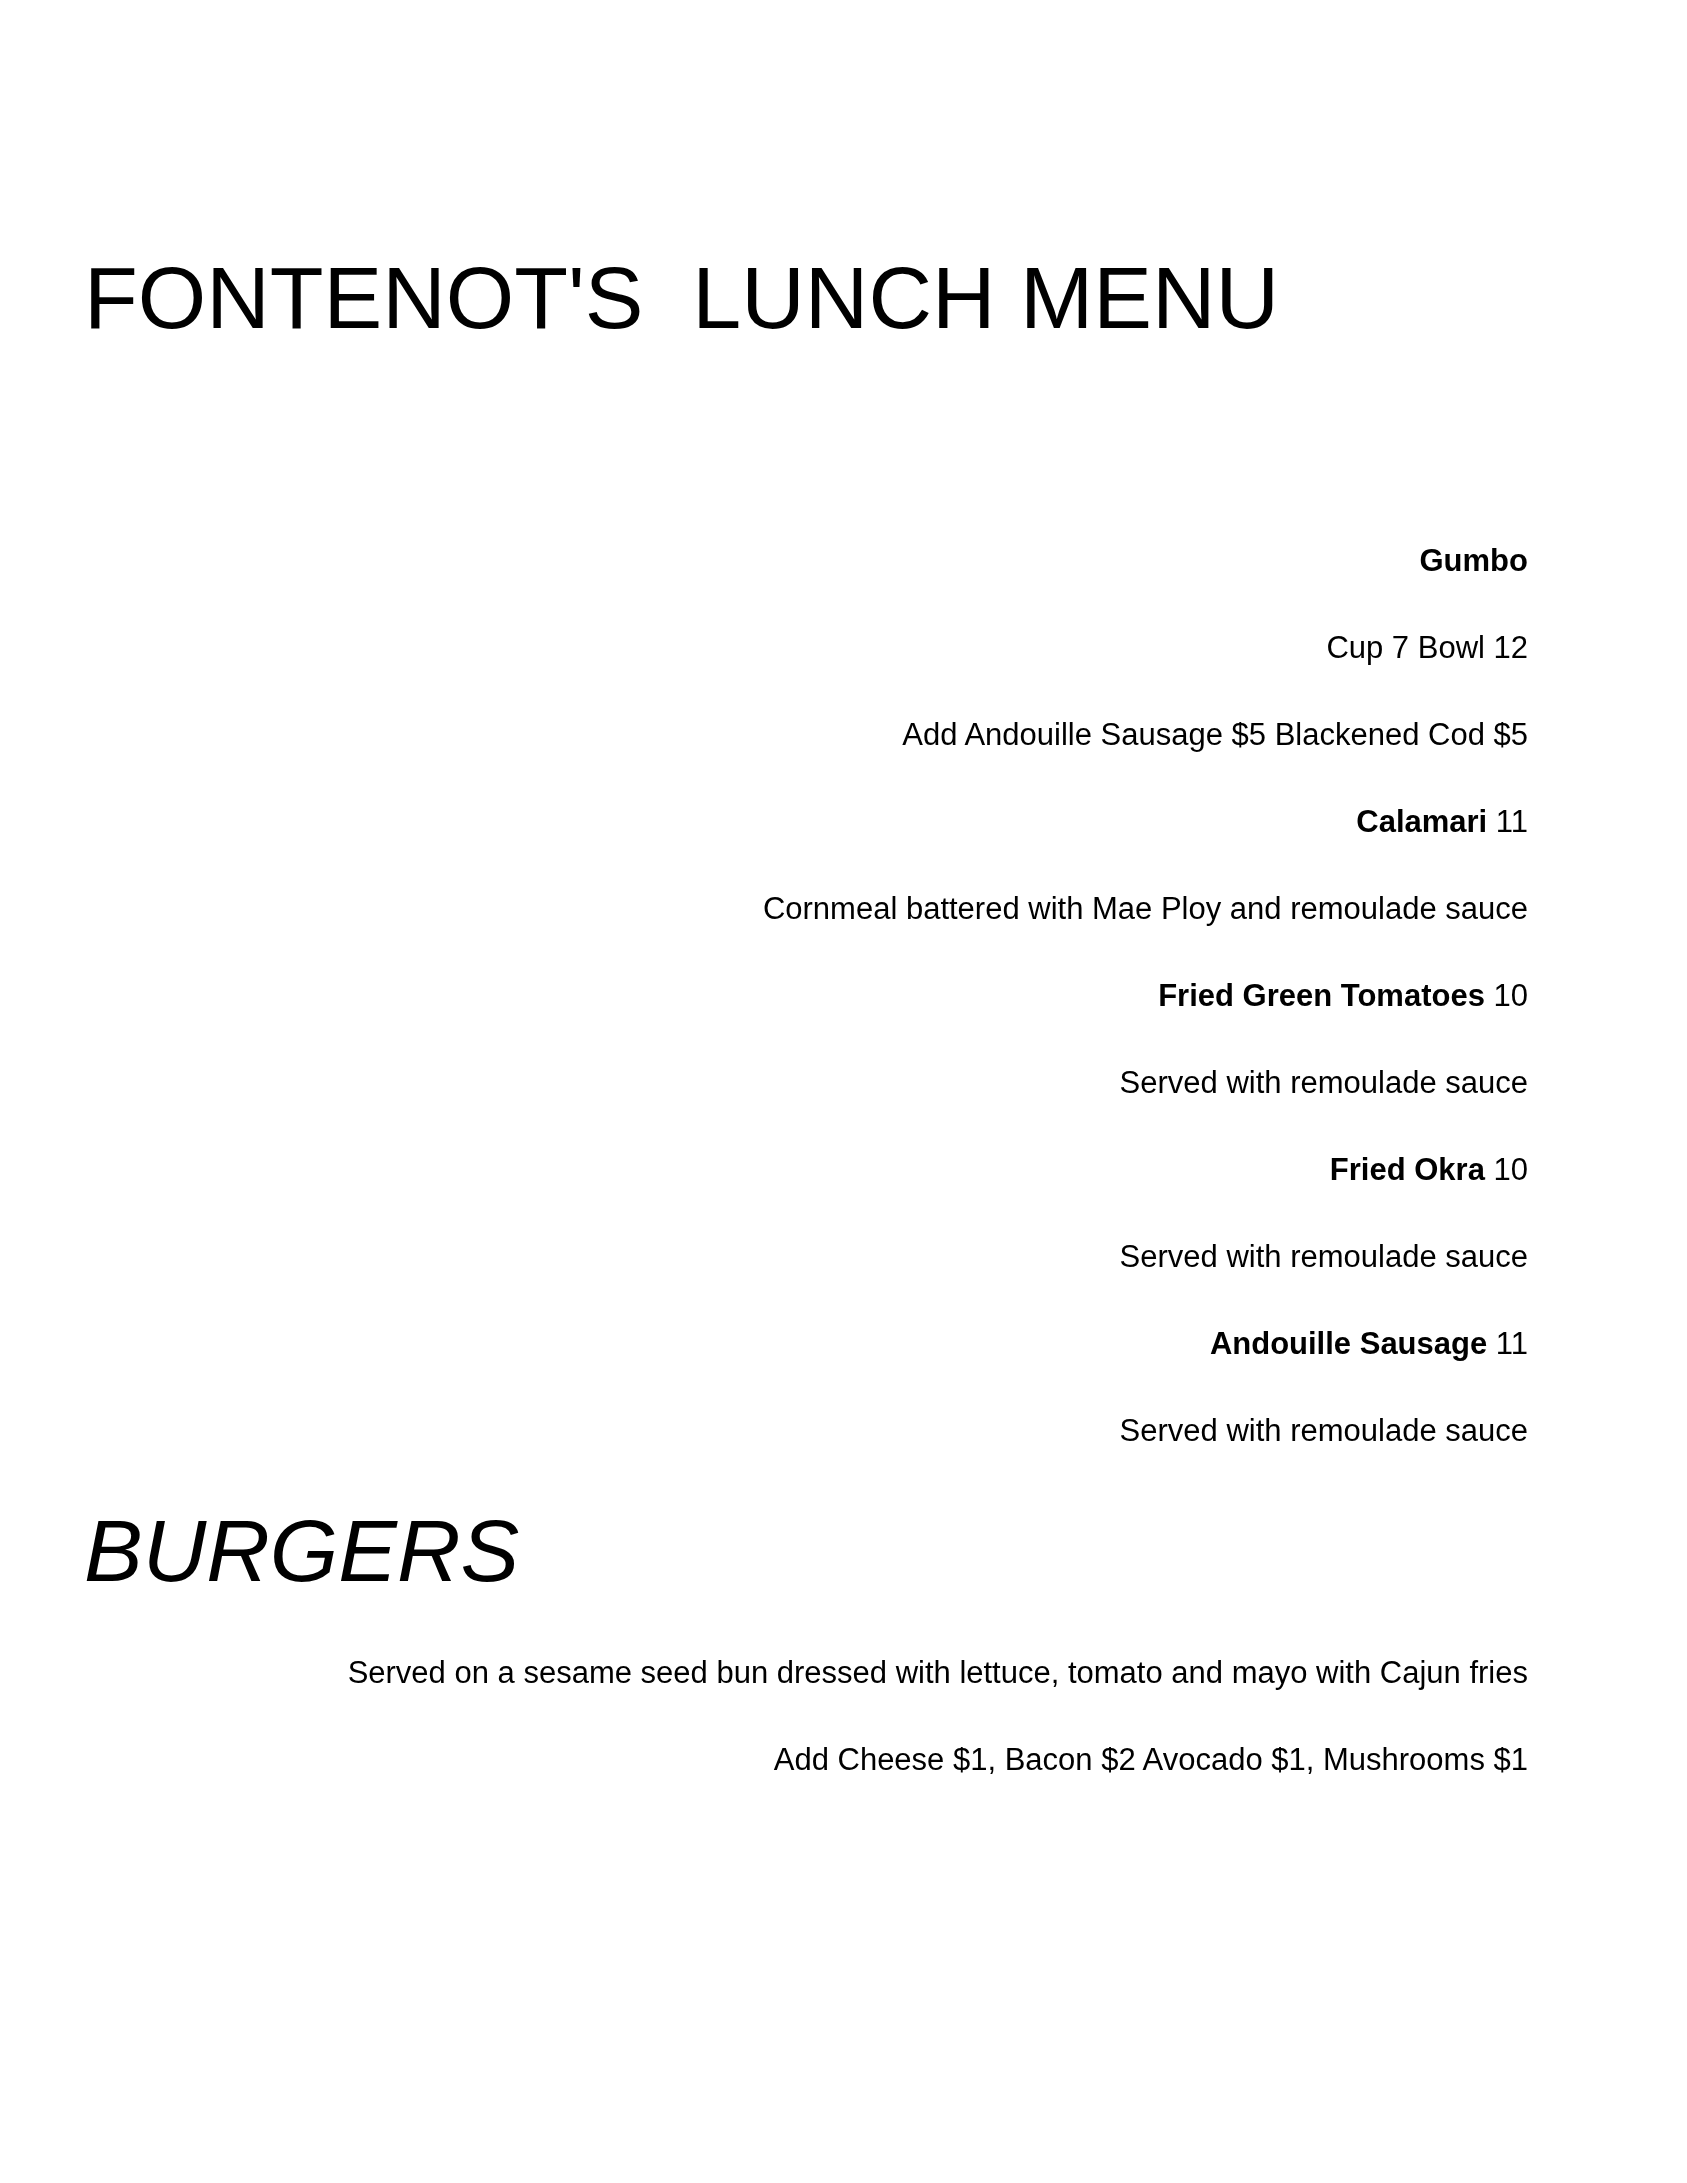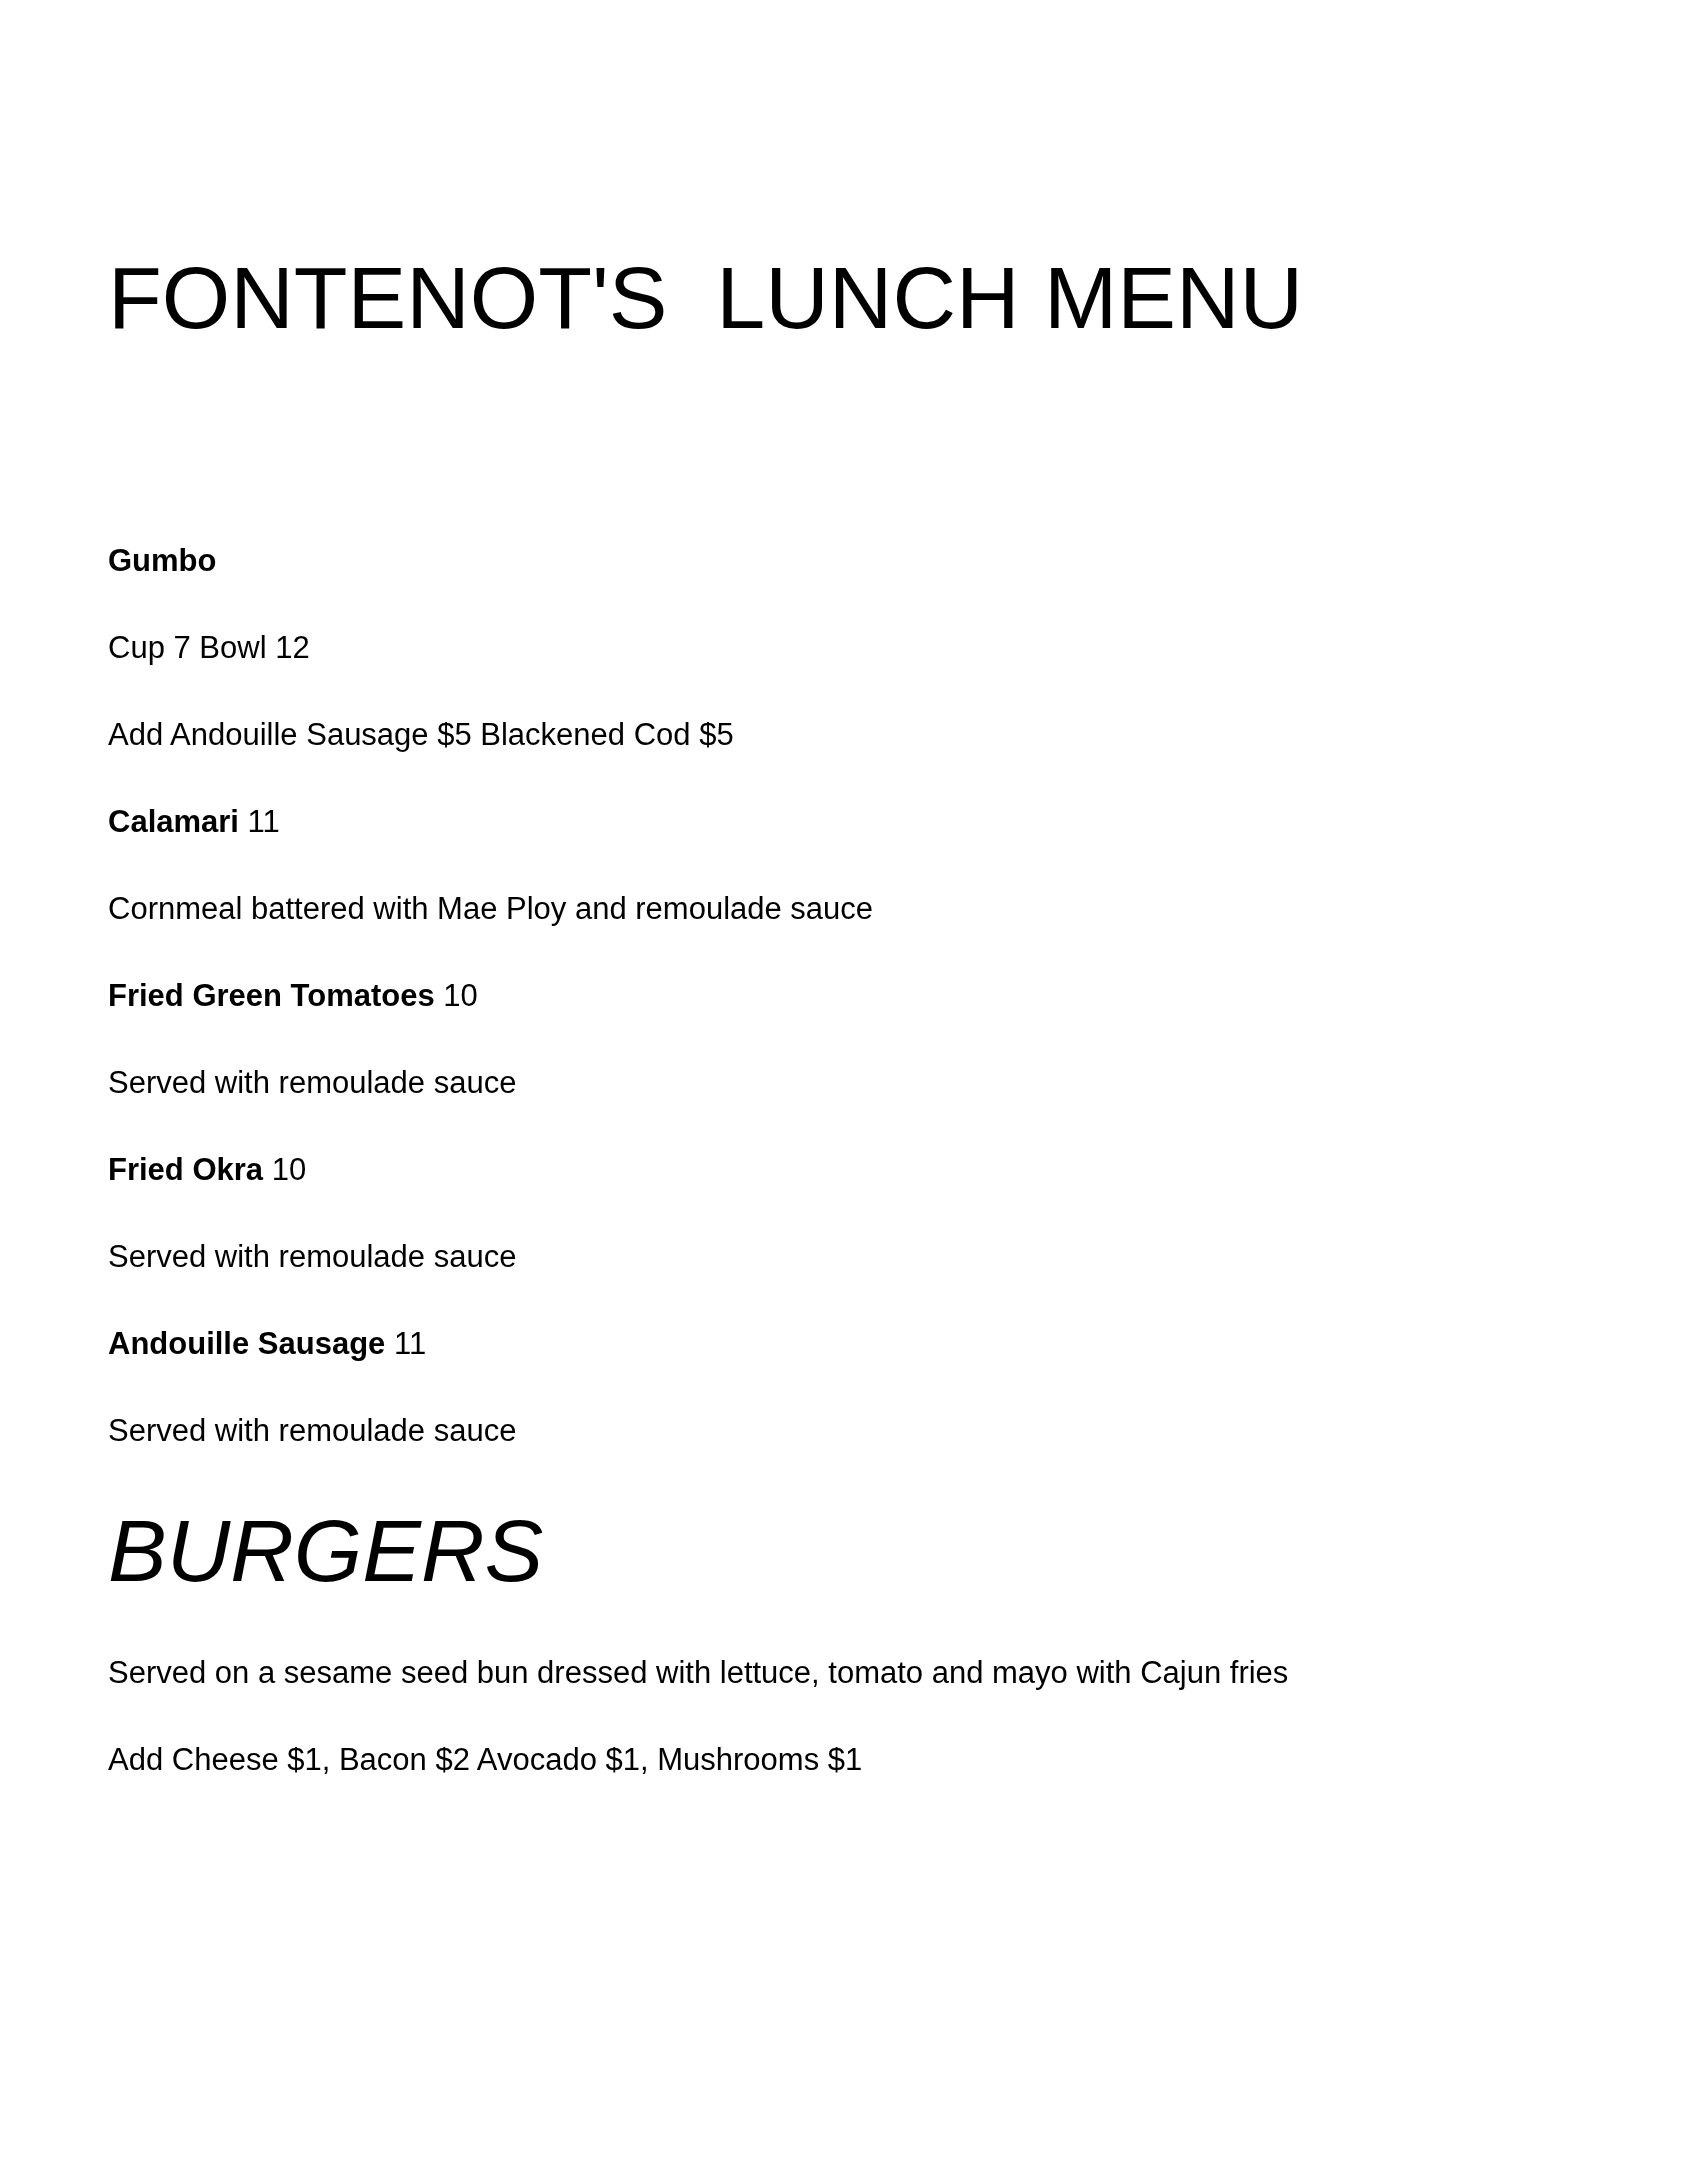--- a/index.html
+++ b/index.html
@@ -7,21 +7,21 @@
     width: 1687px;
     height: 2183px;
     background: #ffffff;
     color: #000000;
     font-family: "Liberation Sans", "DejaVu Sans", sans-serif;
   }
   .page {
     box-sizing: border-box;
     width: 1687px;
     height: 2114px;
-    padding: 247px 159px 0 108px;
+    padding: 247px 159px 0 84px;
     overflow: hidden;
     background: #ffffff;
   }
   .doc-title {
     font-size: 88px;
     line-height: 101px;
     font-weight: 400;
     margin: 0 0 195px 0;
     white-space: pre-wrap;
   }
@@ -31,20 +31,21 @@
     font-weight: 400;
     margin: 30px 0 54px 0;
     white-space: pre-wrap;
     font-style: italic;
   }
   p.line {
     font-size: 31px;
     line-height: 36px;
     margin: 0 0 51px 0;
     white-space: pre-wrap;
+    text-align: right;
   }
   .b { font-weight: 700; }
   .price { margin-left: 8.6px; }
 </style>
 </head>
 <body>
 
 <div class="page">
 
   <h1 class="doc-title">FONTENOT'S  LUNCH MENU</h1>

